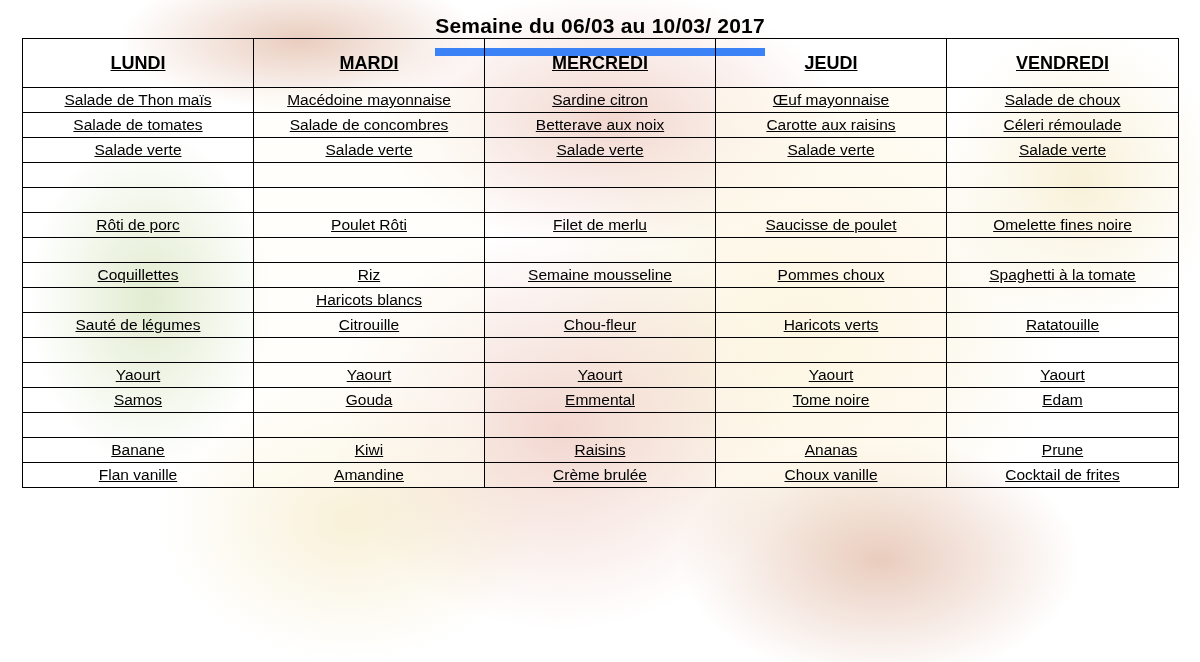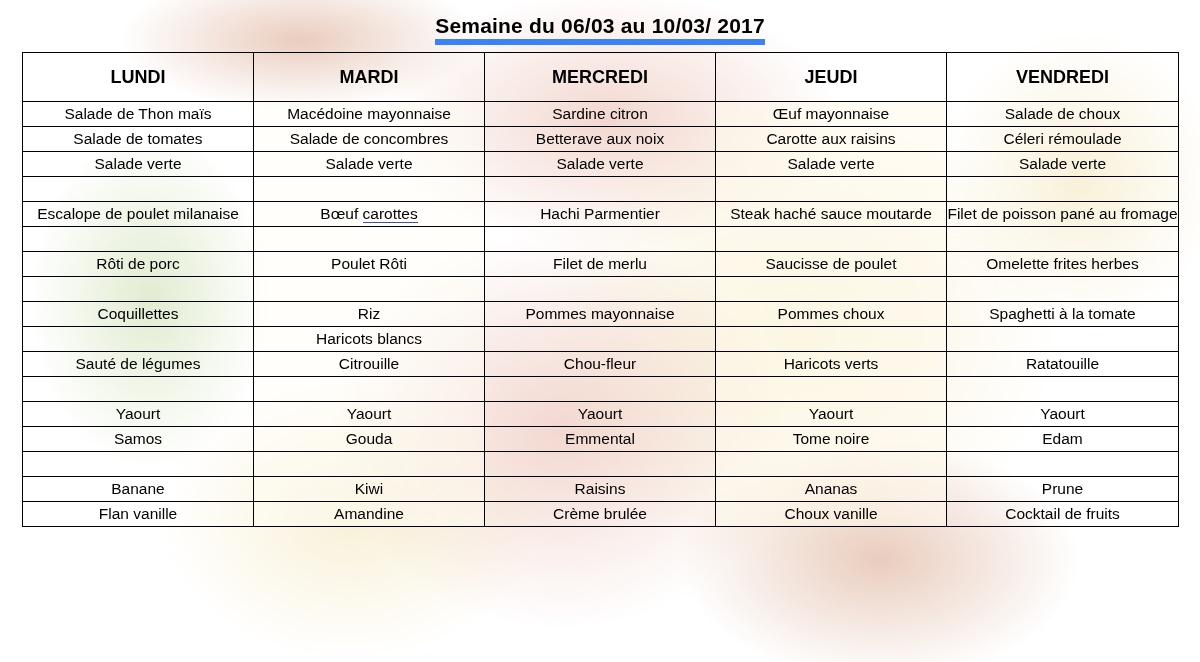--- a/index.html
+++ b/index.html
@@ -26,27 +26,28 @@
     position: relative;
     z-index: 2;
     text-align: center;
     font-size: 21px;
     font-weight: bold;
     color: #000;
     padding-top: 14px;
     letter-spacing: 0.2px;
   }
   #page-title span.underline {
-    border-bottom: 6px solid #3b82f6;
-    padding-bottom: 2px;
+    border-bottom: 8px solid #3b82f6;
+    padding-bottom: 11px;
   }
   #menu-table-wrap {
     position: relative;
     z-index: 2;
-    margin: 14px 22px 0 22px;
+    margin: 0 22px 0 22px;
+    text-decoration: underline;
   }
   table.menu {
     width: 1156px;
     border-collapse: collapse;
     table-layout: fixed;
   }
   table.menu th, table.menu td {
     border: 1px solid #000;
     text-align: center;
     vertical-align: middle;
@@ -154,51 +155,44 @@
           <td>Salade verte</td>
         </tr>
         <tr>
           <td class="spacer"></td>
           <td class="spacer tint-b"></td>
           <td class="spacer"></td>
           <td class="spacer tint-a"></td>
           <td class="spacer"></td>
         </tr>
         <tr>
-          <td class="tall">Escalope de poulet milanaise</td>
-          <td class="tall tint-b">Bœuf <span class="u">carottes</span></td>
-          <td class="tall">Hachi Parmentier</td>
-          <td class="tall tint-a">Steak haché sauce moutarde</td>
-          <td class="tall">Filet de poisson pané au fromage</td>
-        </tr>
-        <tr>
           <td class="blank"></td>
           <td class="blank tint-b"></td>
           <td class="blank"></td>
           <td class="blank tint-a"></td>
           <td class="blank"></td>
         </tr>
         <tr>
           <td>Rôti de porc</td>
           <td class="tint-b">Poulet Rôti</td>
           <td>Filet de merlu</td>
           <td class="tint-a">Saucisse de poulet</td>
-          <td>Omelette frites herbes</td>
+          <td>Omelette fines noire</td>
         </tr>
         <tr>
           <td class="spacer"></td>
           <td class="spacer tint-b"></td>
           <td class="spacer"></td>
           <td class="spacer tint-a"></td>
           <td class="spacer"></td>
         </tr>
         <tr>
           <td>Coquillettes</td>
           <td class="tint-b">Riz</td>
-          <td>Pommes mayonnaise</td>
+          <td>Semaine mousseline</td>
           <td class="tint-a">Pommes choux</td>
           <td>Spaghetti à la tomate</td>
         </tr>
         <tr>
           <td></td>
           <td class="tint-b">Haricots blancs</td>
           <td></td>
           <td class="tint-a"></td>
           <td></td>
         </tr>
@@ -242,17 +236,17 @@
           <td class="tint-b">Kiwi</td>
           <td>Raisins</td>
           <td class="tint-a">Ananas</td>
           <td>Prune</td>
         </tr>
         <tr>
           <td>Flan vanille</td>
           <td class="tint-b">Amandine</td>
           <td>Crème brulée</td>
           <td class="tint-a">Choux vanille</td>
-          <td>Cocktail de fruits</td>
+          <td>Cocktail de frites</td>
         </tr>
       </tbody>
   </table>
 </div>
 
 </body></html>

